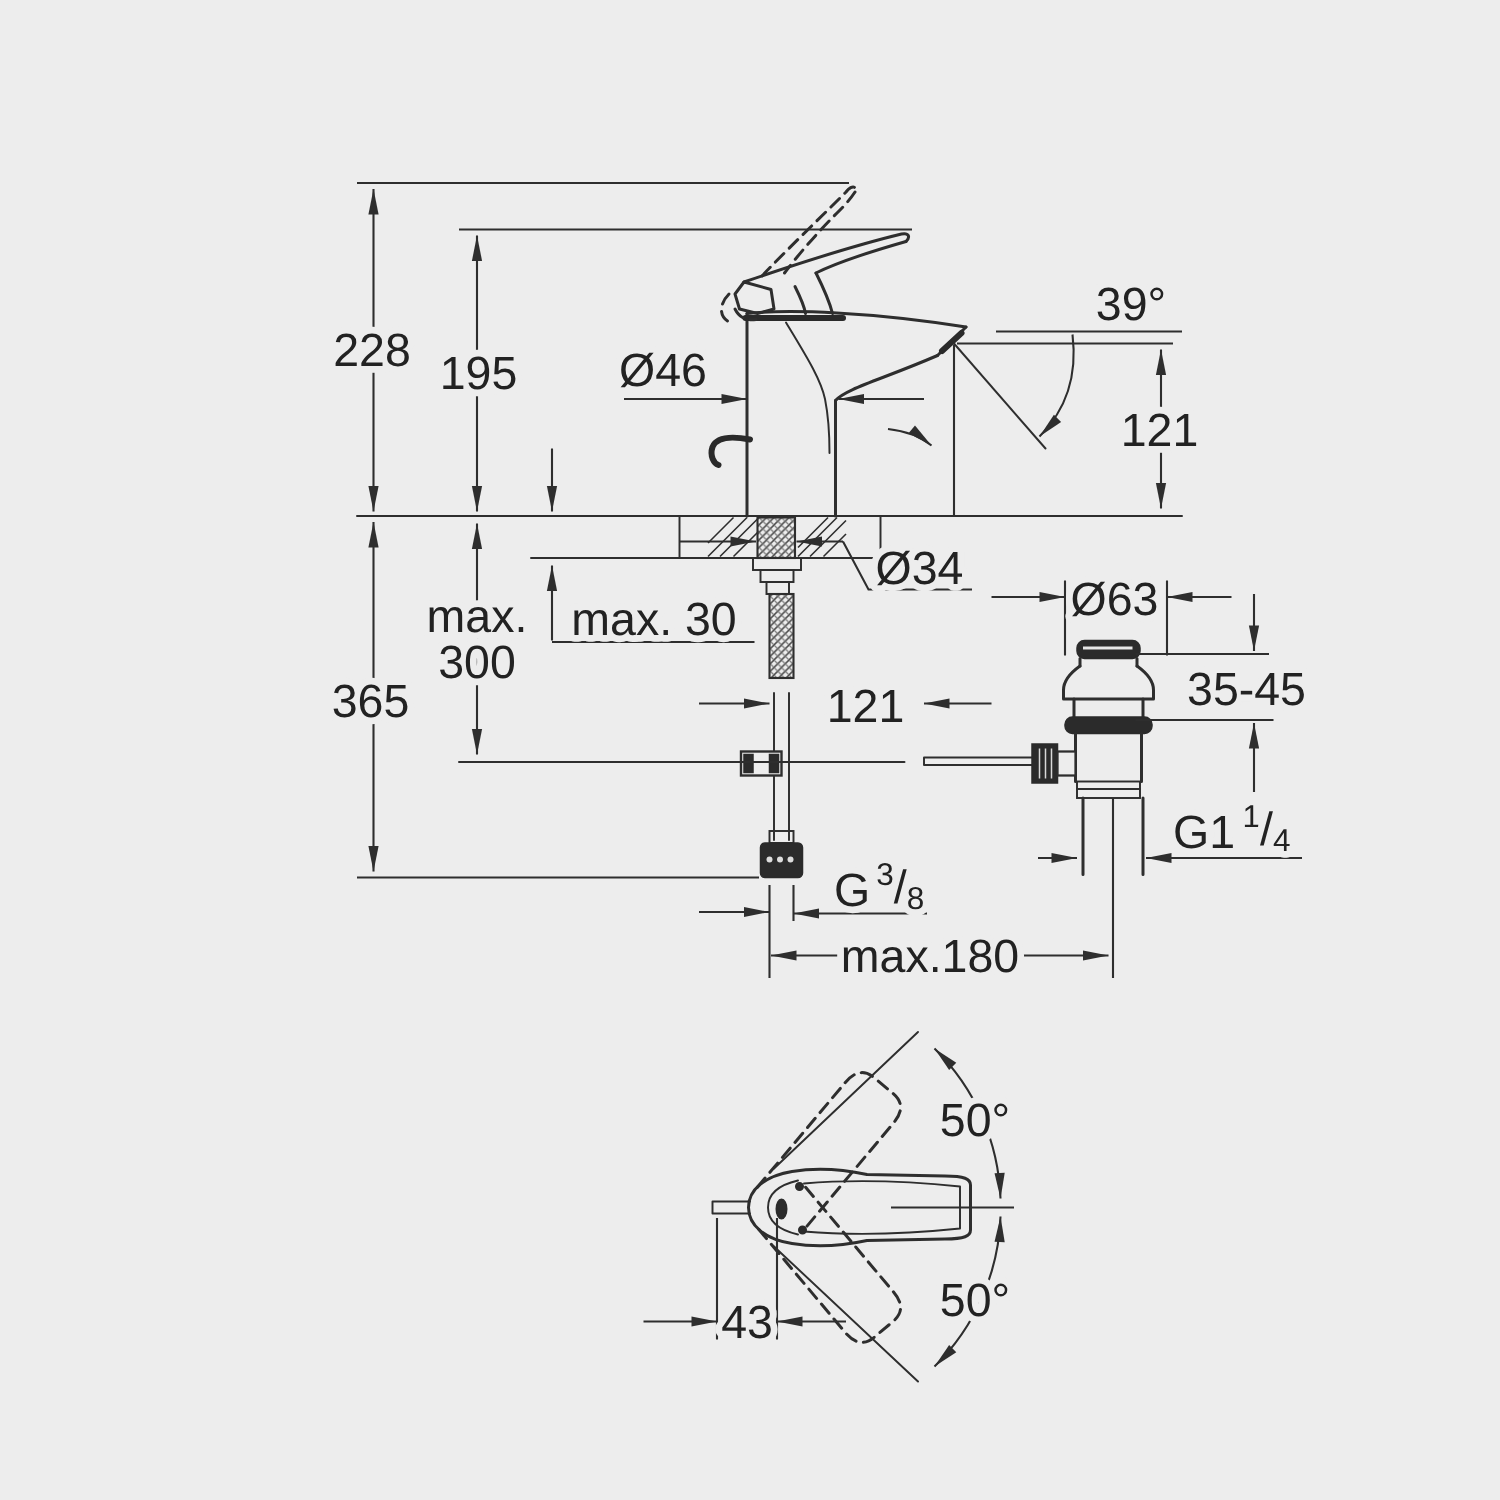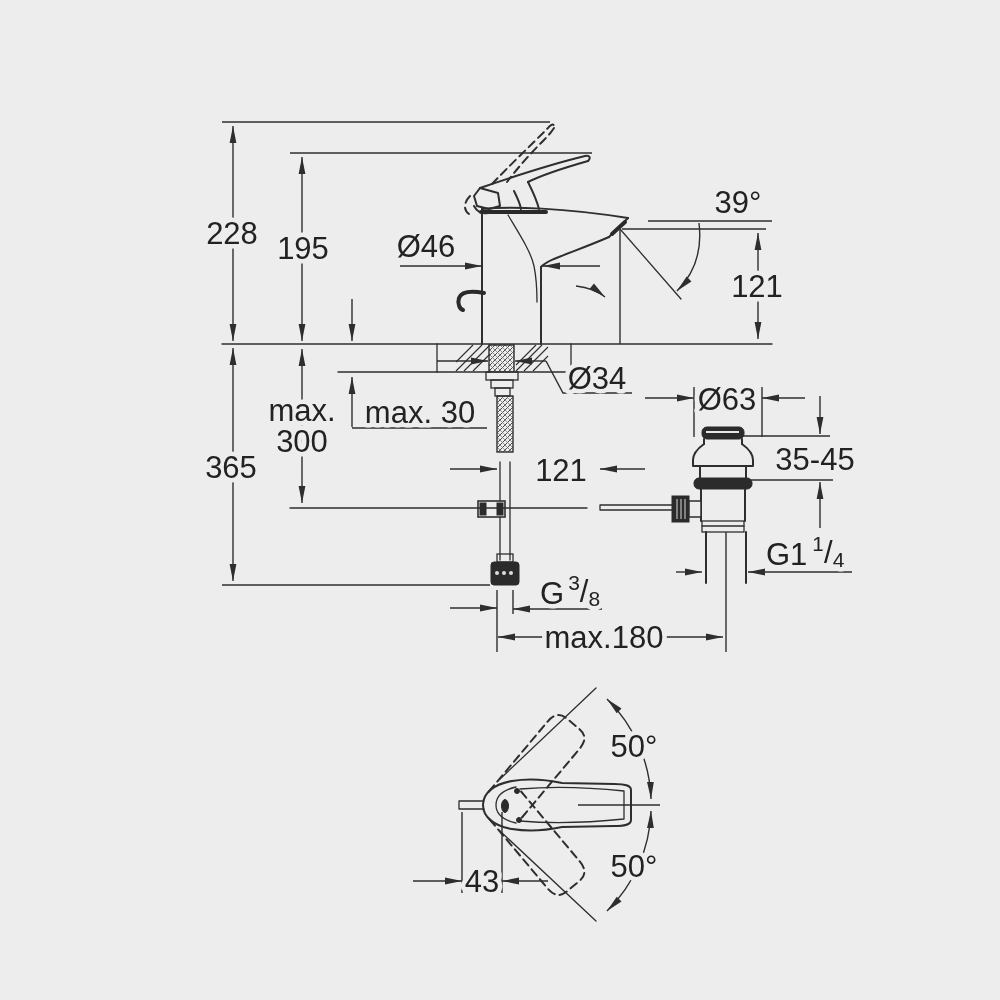--- a/index.html
+++ b/index.html
@@ -2,21 +2,21 @@
 <html><head>
 <meta charset="utf-8">
 <style>
   html,body{margin:0;padding:0;}
   body{
     width:1000px;height:1000px;
     background:#ededed;
     font-family:"Liberation Sans", sans-serif;
     overflow:hidden;
   }
-  #drawing-stage{width:796px;height:1000px;position:relative;}
+  #drawing-stage{width:796px;height:1000px;position:relative;padding-left:16px;}
   svg{display:block;}
   .obj{stroke:#2e2e2e;stroke-width:2;fill:none;stroke-linecap:round;stroke-linejoin:round;}
   .obj-thin{stroke:#2e2e2e;stroke-width:1.3;fill:none;stroke-linecap:round;}
   .obj-thick{stroke:#2a2a2a;stroke-width:4;fill:none;stroke-linecap:round;}
   .dark{fill:#2b2b2b;stroke:#2b2b2b;}
   .dash{stroke:#2e2e2e;stroke-width:2;fill:none;stroke-dasharray:8 5;stroke-linecap:round;}
   .dim{stroke:#2e2e2e;stroke-width:1.4;fill:none;}
   .dim-label{
     font-family:"Liberation Sans", sans-serif;
     font-size:31px;fill:#222222;

